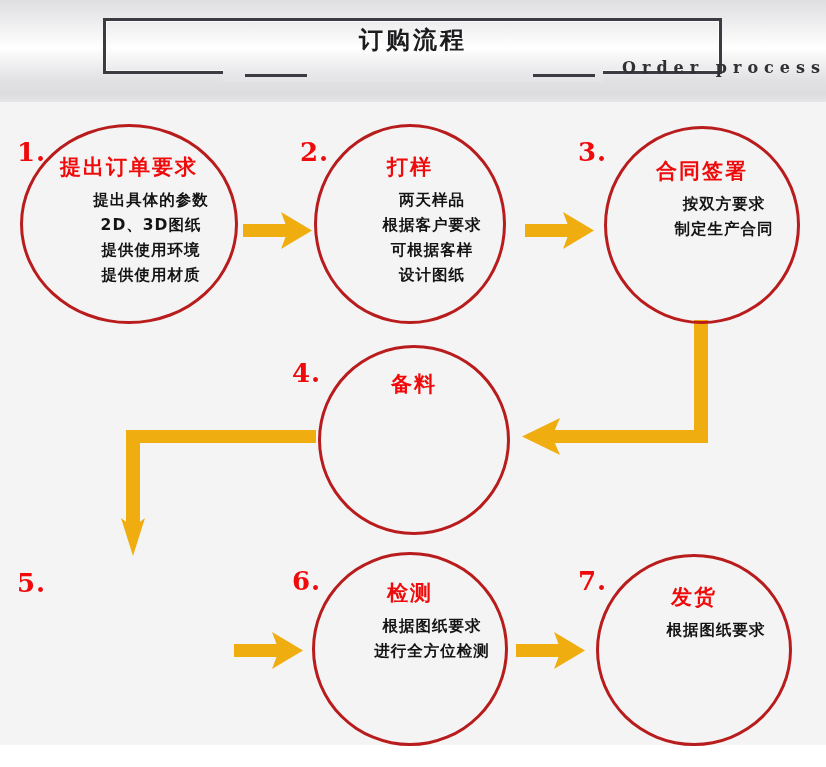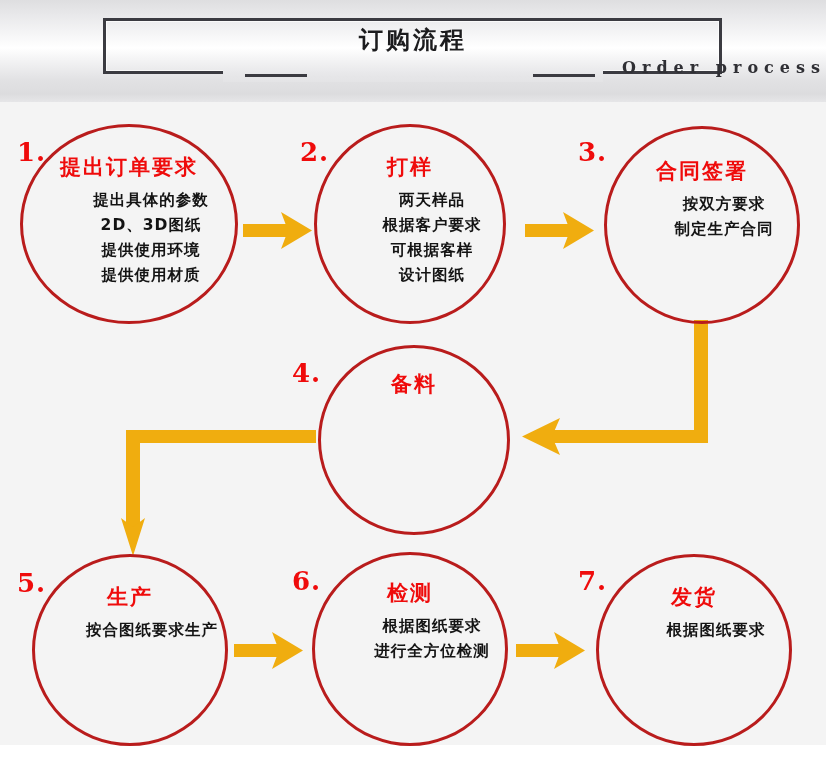--- a/index.html
+++ b/index.html
@@ -251,26 +251,20 @@
     <div class="node-lines">
         <div>按双方要求</div>
         <div>制定生产合同</div>
       </div>
   </div>
 
   <div class="node" id="node4">
     <div class="node-title">备料</div>
   </div>
 
-  <div class="node" id="node5">
-    <div class="node-title">生产</div>
-    <div class="node-lines">
-        <div>按合图纸要求生产</div>
-      </div>
-  </div>
 
   <div class="node" id="node6">
     <div class="node-title">检测</div>
     <div class="node-lines">
         <div>根据图纸要求</div>
         <div>进行全方位检测</div>
       </div>
   </div>
 
   <div class="node" id="node7">

